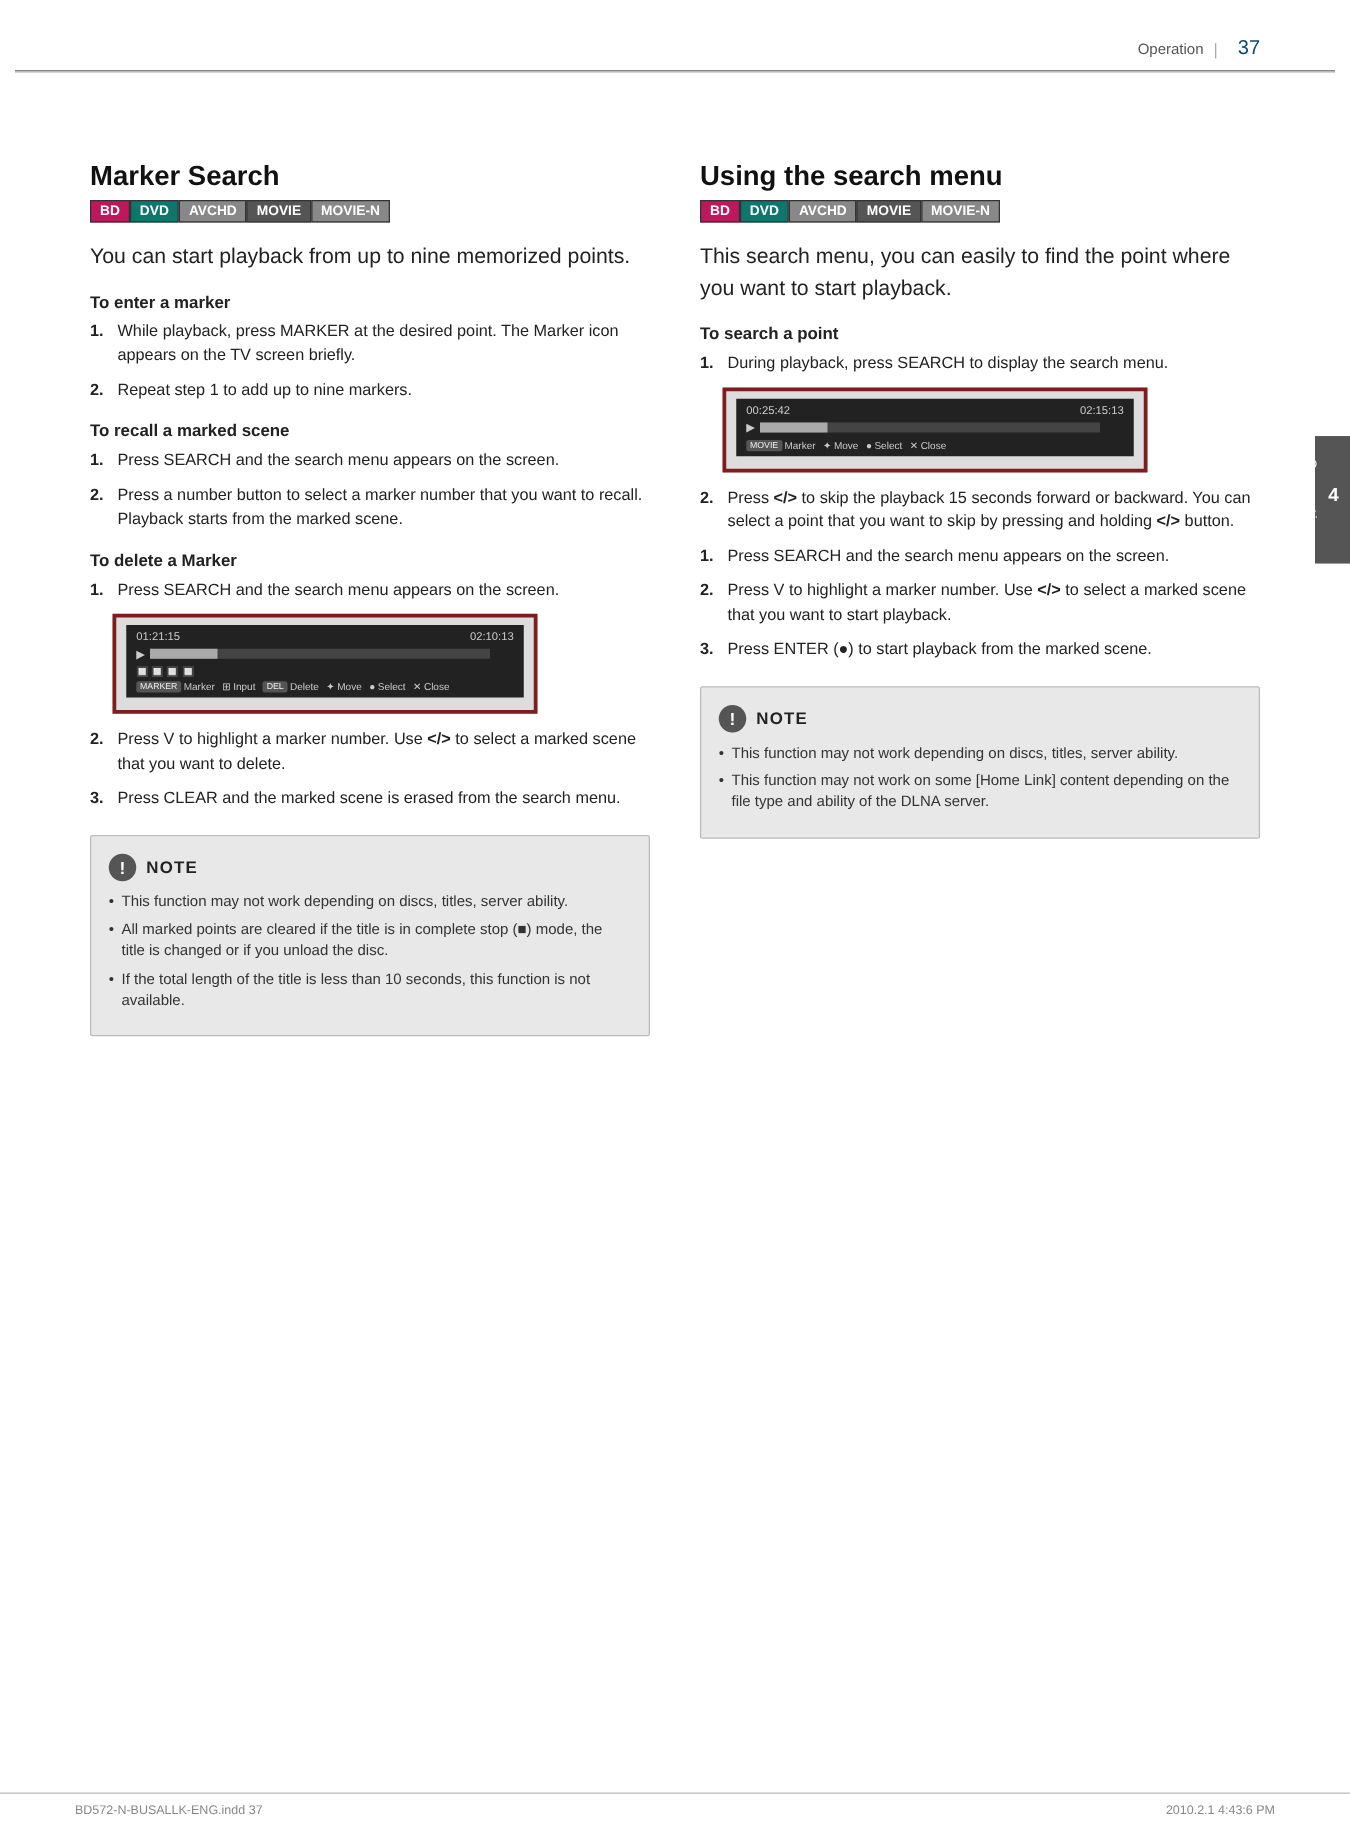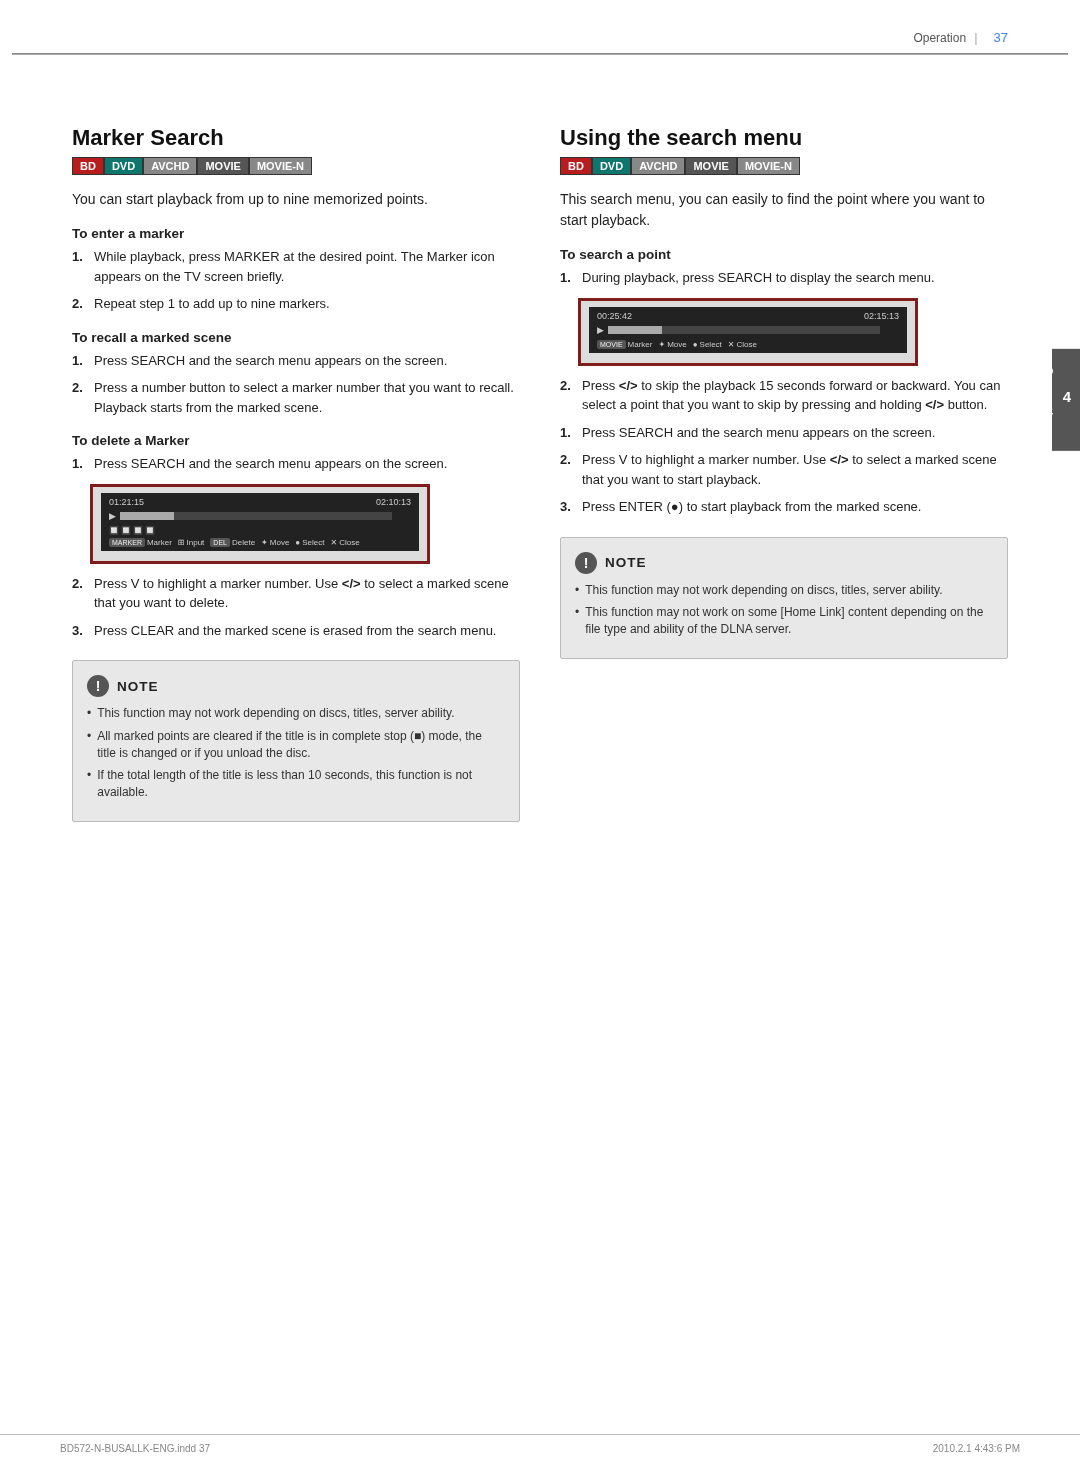--- a/index.html
+++ b/index.html
@@ -28,22 +28,22 @@
       align-items: center;
       padding: 18px 60px 8px 60px;
       border-bottom: 1px solid #888;
       margin-bottom: 0;
     }
     .top-header-text {
       font-size: 12px;
       color: #555;
     }
     .top-header-page {
-      font-size: 13px;
-      color: #3b82f6;
+      font-size: 16px;
+      color: #0c4a6e;
       margin-left: 8px;
     }
 
     
     .main-content {
       display: flex;
       flex-direction: row;
       padding: 40px 60px 40px 60px;
       gap: 40px;
     }
@@ -76,28 +76,28 @@
       margin-bottom: 14px;
     }
     .badge {
       padding: 2px 7px;
       font-size: 11px;
       font-weight: bold;
       color: #fff;
       background: #555;
       border: 1px solid #333;
     }
-    .badge.bd { background: #b91c1c; color: #fff; }
+    .badge.bd { background: #be185d; color: #fff; }
     .badge.dvd { background: #0f766e; color: #fff; }
     .badge.avchd { background: #888; color: #fff; }
     .badge.movie { background: #555; color: #fff; }
     .badge.movie-n { background: #888; color: #fff; }
 
     .section-intro {
-      font-size: 14px;
+      font-size: 17px;
       color: #222;
       margin-bottom: 16px;
       line-height: 1.5;
     }
 
     .subsection-title {
       font-size: 13.5px;
       font-weight: bold;
       margin-bottom: 6px;
       margin-top: 16px;

